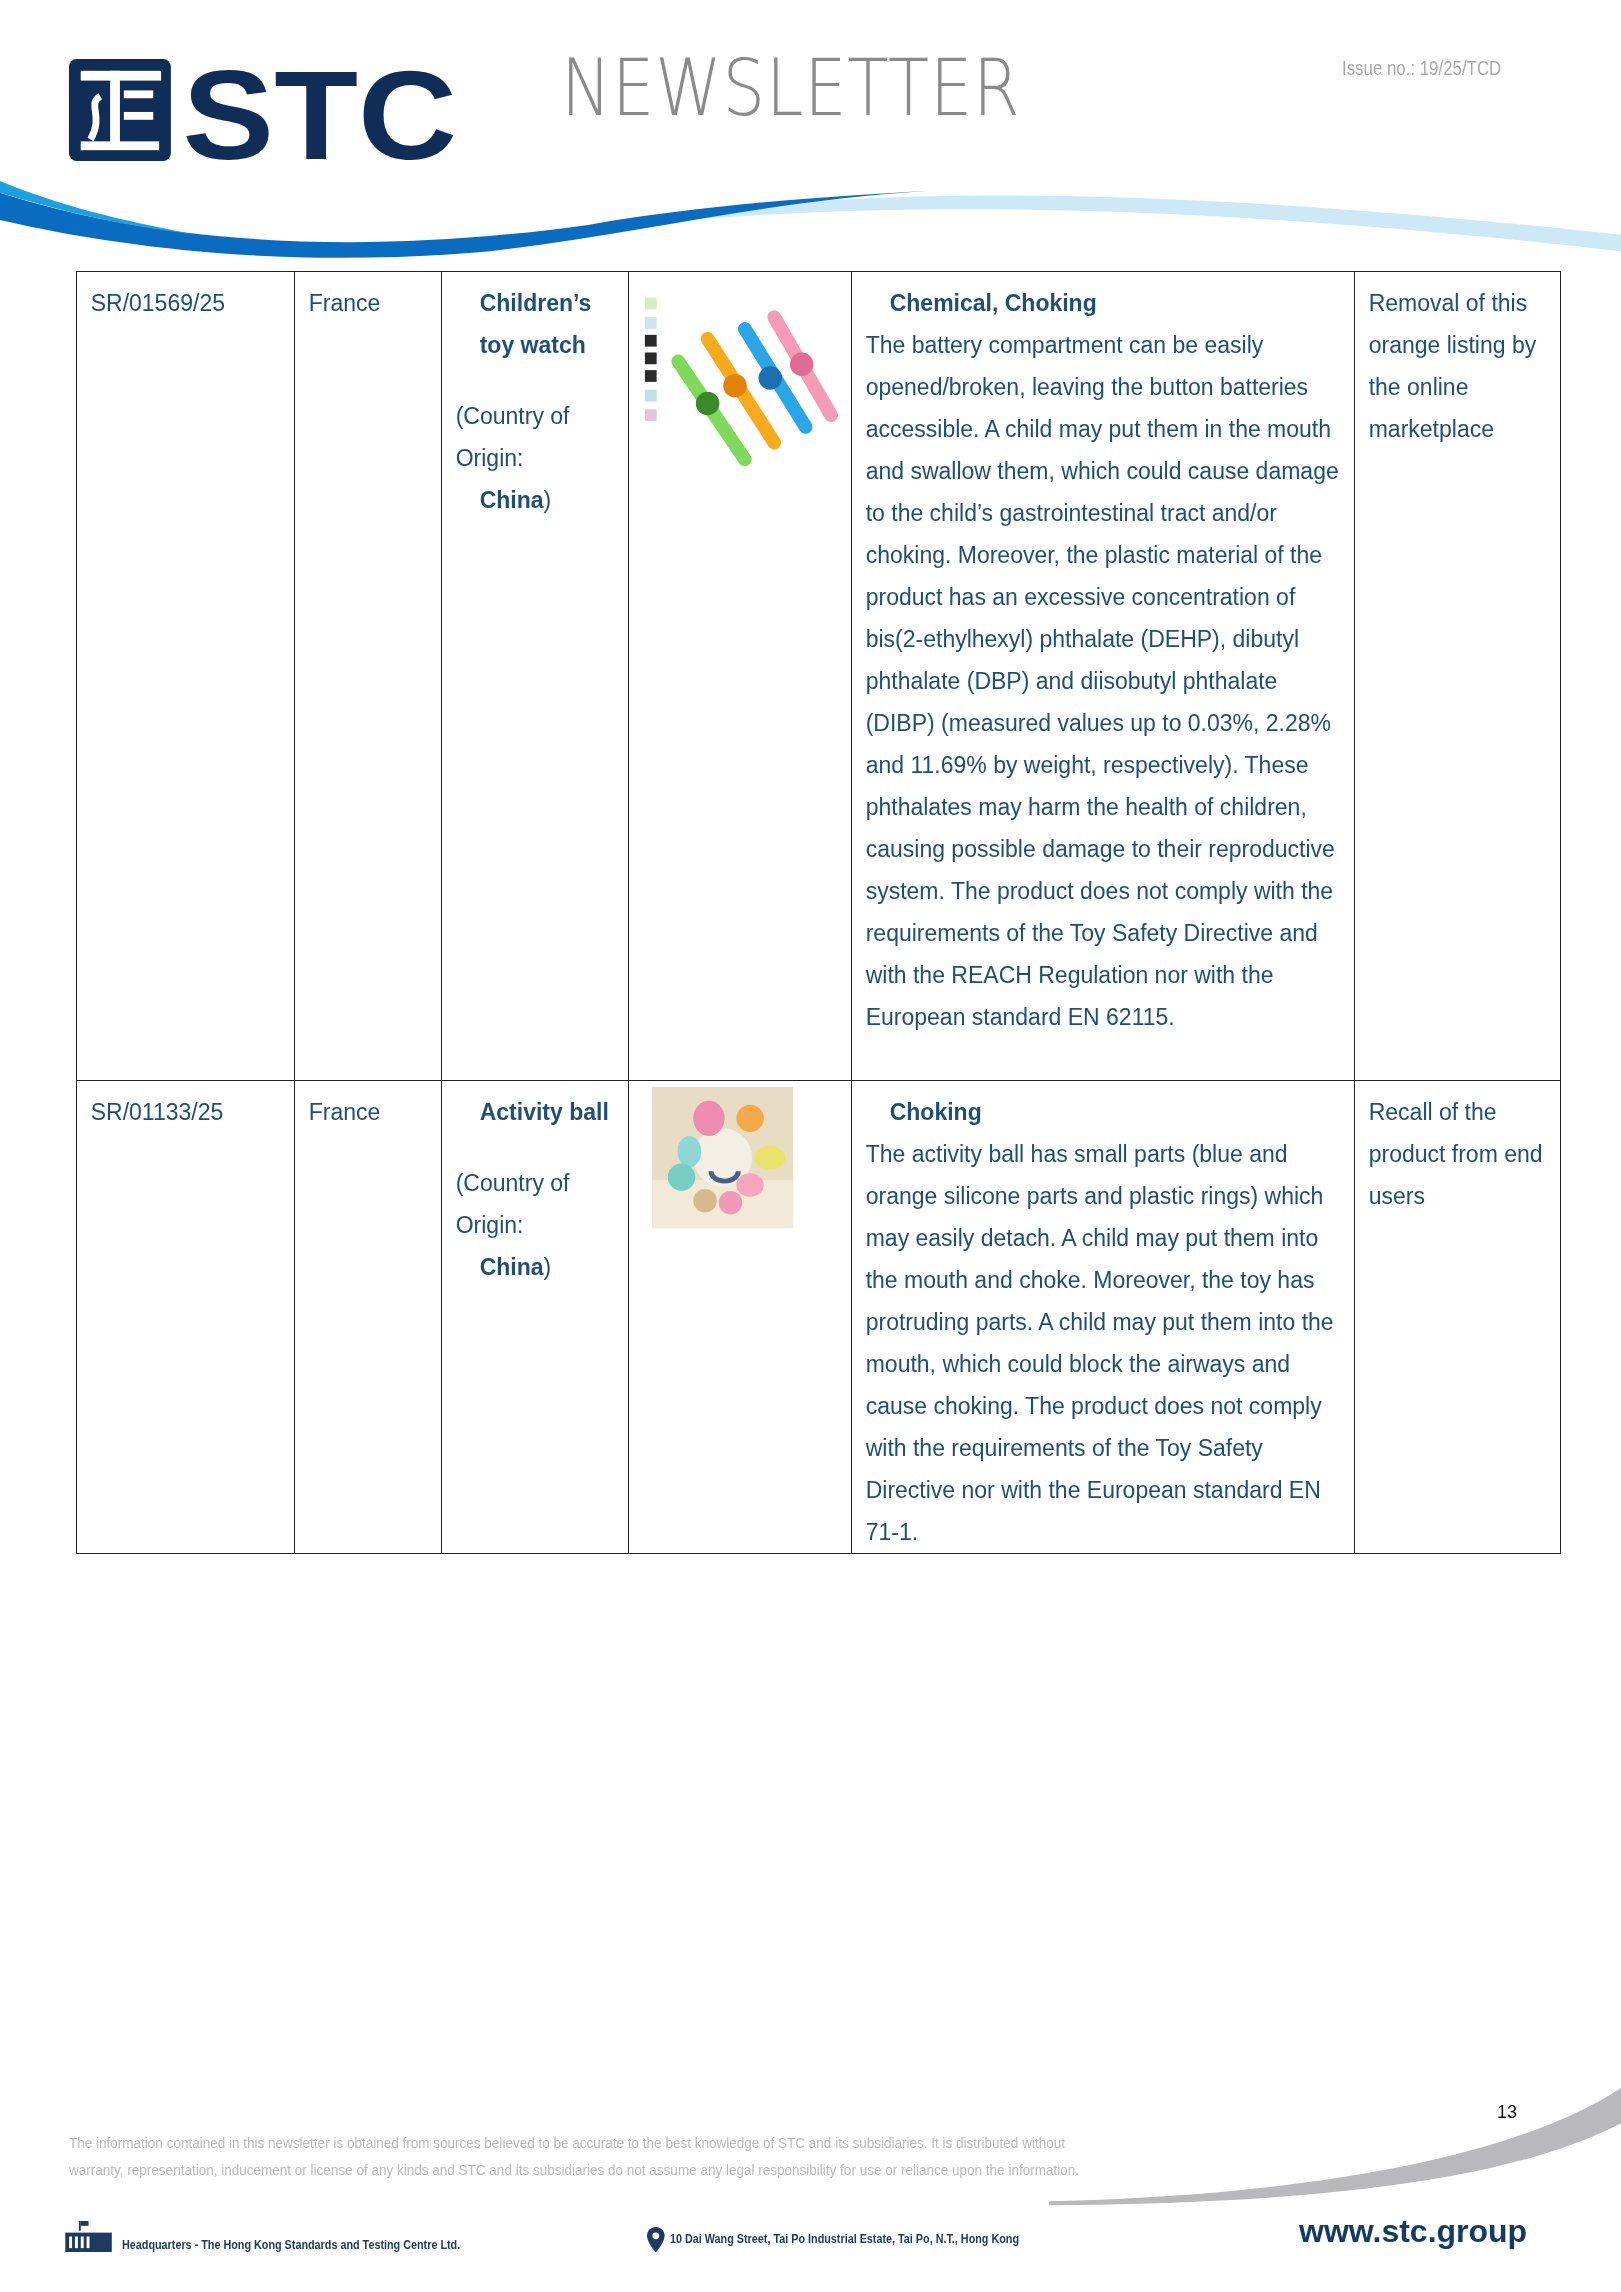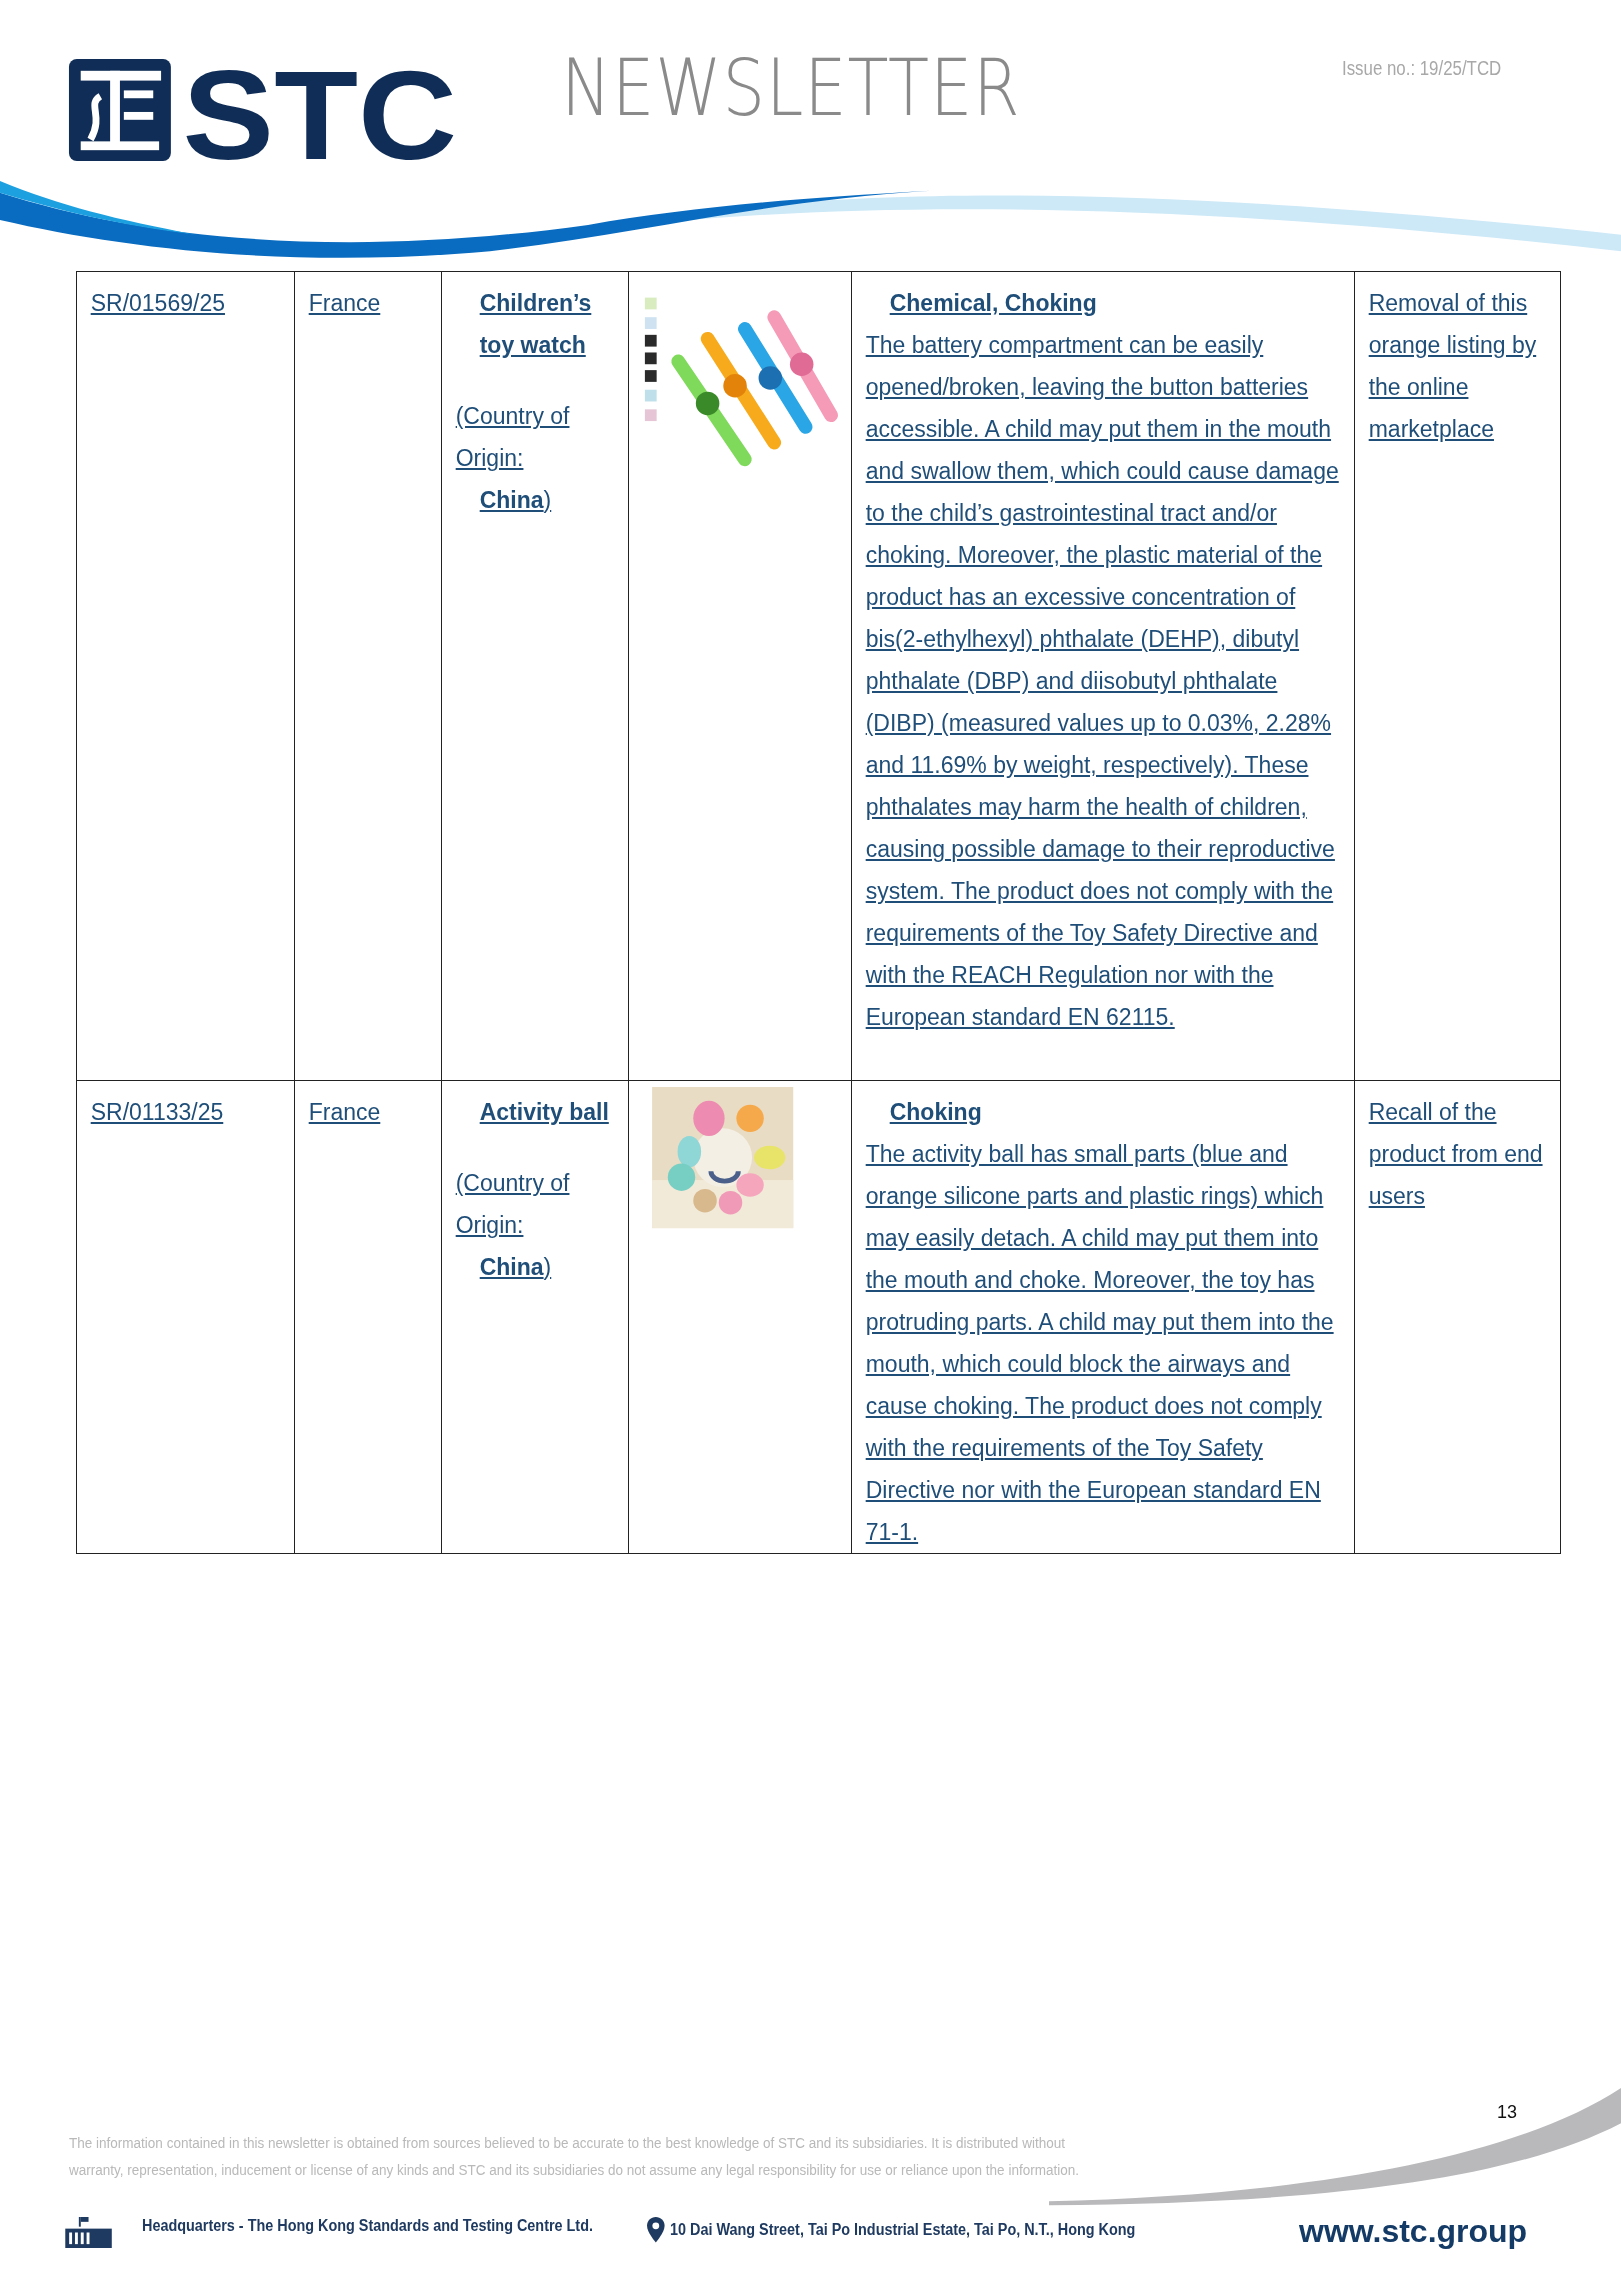--- a/index.html
+++ b/index.html
@@ -13,33 +13,33 @@
      font-size: 78px; font-weight: 300; color: #8a8a8a; letter-spacing: 1px;
      transform: scaleX(0.86); transform-origin: left top; line-height: 1; }
   #issue-no { left: 1342px; top: 57px; font-size: 19.6px; color: #a8a8a8;
      transform: scaleX(0.86); transform-origin: left top; }
   #header-swoosh { left: 0; top: 181px; width: 1621px; height: 78px; }
 
   
   #recall-table { left: 76px; top: 271px; width: 1484px; border-collapse: collapse;
      table-layout: fixed; }
   #recall-table td { border: 1.6px solid #222; vertical-align: top; padding: 9.8px 13.7px 0 13.7px;
-     font-size: 23px; line-height: 42px; color: #1f4e79; text-decoration: underline; }
+     font-size: 23px; line-height: 42px; color: #1f4e79; }
   #recall-table td.img-cell { padding: 5.9px 7.8px 0 7.8px; }
   .bold { font-weight: bold; margin-left: 24px; }
   .spacer { height: 29px; }
   .product-img { display: block; }
 
   
   #page-number { left: 1497px; top: 2102px; font-size: 18px; color: #111; }
   #footer-swoosh { left: 1049px; top: 2088px; width: 572px; height: 127px; }
   #disclaimer { left: 69px; top: 2130px; width: 1225px; font-size: 14.7px; line-height: 27.4px;
      color: #b9b9b9; transform: scaleX(0.92); transform-origin: left top; white-space: nowrap; }
-  #footer-bar { left: 65px; top: 2217px; height: 35px; display: flex; align-items: flex-start;
-     font-size: 16px; font-weight: bold; color: #1f3a60; white-space: nowrap; gap: 20px; }
+  #footer-bar { left: 65px; top: 2217px; height: 35px; display: flex; align-items: flex-end;
+     font-size: 12px; font-weight: bold; color: #1f3a60; white-space: nowrap; }
   #footer-bar .hq-text { margin-left: 7.8px; transform: scaleX(0.9); transform-origin: left center; }
   #footer-bar .addr { position: absolute; left: 582px; display: flex; align-items: center; }
   #footer-bar .addr span { margin-left: 5.9px; transform: scaleX(0.9); transform-origin: left center; }
   #website { left: 1299px; top: 2213px; font-size: 32px; font-weight: bold; color: #143a66; }
 </style>
 </head>
 <body>
 
 <svg id="logo" class="abs" viewBox="0 0 400 108">
   <g>

